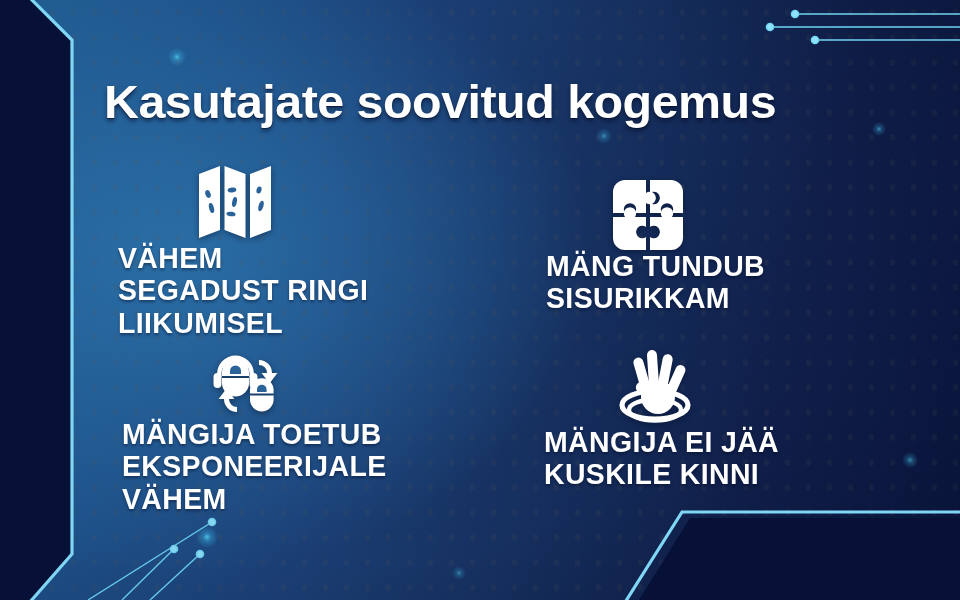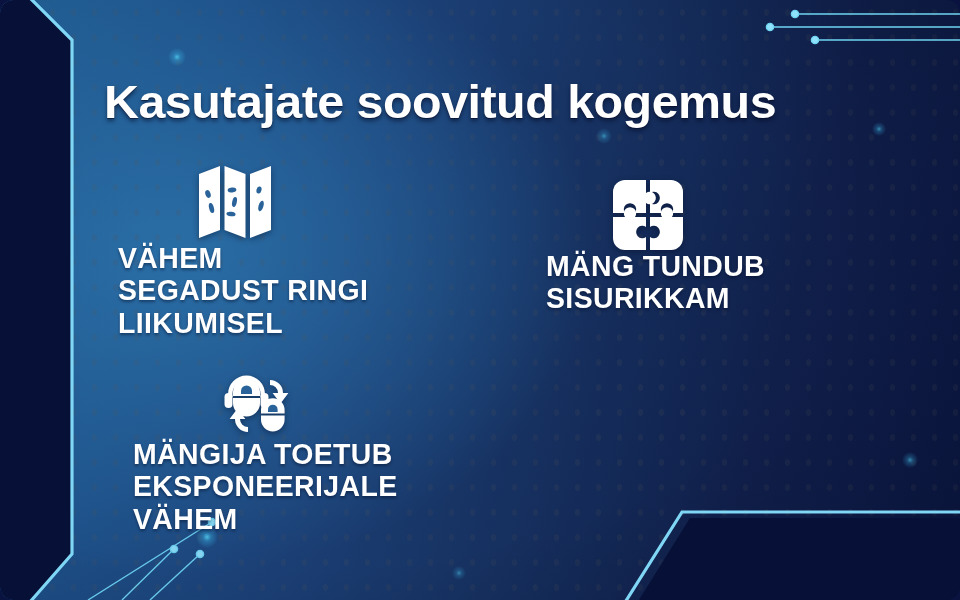--- a/index.html
+++ b/index.html
@@ -8,21 +8,20 @@
     font-family:"Liberation Sans", sans-serif;
     background:#0a1340;
   }
 
   
   .stage{
     position:relative;width:960px;height:600px;overflow:hidden;
     background:
       radial-gradient(ellipse 680px 520px at 18% 42%, #2a6ea6 0%, rgba(42,110,166,0) 62%),
       linear-gradient(105deg,#1f5c8f 0%, #1d4f87 18%, #1b3f75 38%, #16305f 58%, #101f4a 78%, #0b1640 100%);
-    border-radius: 14px;
   }
 
   
   .dots{
     position:absolute;inset:0;
     background-image:radial-gradient(ellipse 5.2px 6.6px at 50% 50%, rgba(255,255,255,.055) 0 48%, rgba(255,255,255,0) 52%);
     background-size:21px 25px;
     pointer-events:none;
   }
   .dots2{
@@ -74,21 +73,21 @@
     white-space:nowrap;
     transform:scaleX(1.03);transform-origin:left center;
   }
 
   .grid{
     position:absolute;left:96px;top:150px;width:840px;height:310px;
   }
   .cell{position:absolute;display:flex;align-items:center;flex-direction:column;}
   .cell.r1c1{left:0px;   top:10px;}
   .cell.r1c2{left:430px; top:30px;}
-  .cell.r2c1{left:19px;   top:188px;margin-top:20px;}
+  .cell.r2c1{left:8px;   top:188px;}
   .cell.r2c2{left:430px; top:198px;}
 
   .ico{
     flex:0 0 auto;display:flex;align-items:center;justify-content:center;
     filter:drop-shadow(0 2px 3px rgba(3,10,35,.45));
   }
   .ico svg{display:block;}
 
   .label{
     color:#ffffff;
@@ -235,16 +234,38 @@
 
               <path d="M28 74 a13 13 0 0 1 -13 -13 h-5.4 l7.9 -10.5 7.9 10.5 h-5.4 a8 8 0 0 0 8 8 Z"></path>
             </g>
           </svg>
         </span>
         <span class="label">MÄNGIJA TOETUB
 EKSPONEERIJALE
 VÄHEM</span>
       </div>
 
+      <div class="cell r2c2">
+        <span class="ico">
+          <svg width="80" height="78" viewBox="0 0 80 78">
+            <g fill="#ffffff">
+
+              <rect x="33" y="2" width="10" height="40" rx="5" transform="rotate(-4 38 22)"></rect>
+              <rect x="45" y="6" width="10" height="38" rx="5" transform="rotate(11 50 25)"></rect>
+              <rect x="56" y="16" width="10" height="32" rx="5" transform="rotate(24 61 32)"></rect>
+              <rect x="22" y="9" width="10" height="36" rx="5" transform="rotate(-16 27 27)"></rect>
+
+              <path d="M22 36 a6 6 0 0 1 8.4 -1.2 l7 5.6 -7.6 9.2 -7 -5.6 A6 6 0 0 1 22 36 Z"></path>
+
+              <path d="M26 36 h34 v13 a17 17 0 0 1 -34 0 Z"></path>
+            </g>
+
+            <ellipse cx="40" cy="57" rx="33" ry="14" fill="none" stroke="#ffffff" stroke-width="5.2"></ellipse>
+            <ellipse cx="40" cy="62" rx="26" ry="10.5" fill="none" stroke="#ffffff" stroke-width="4.4"></ellipse>
+          </svg>
+        </span>
+        <span class="label">MÄNGIJA EI JÄÄ
+KUSKILE KINNI</span>
+      </div>
 
     </div>
   </div>
 </div>
 
 </body></html>

